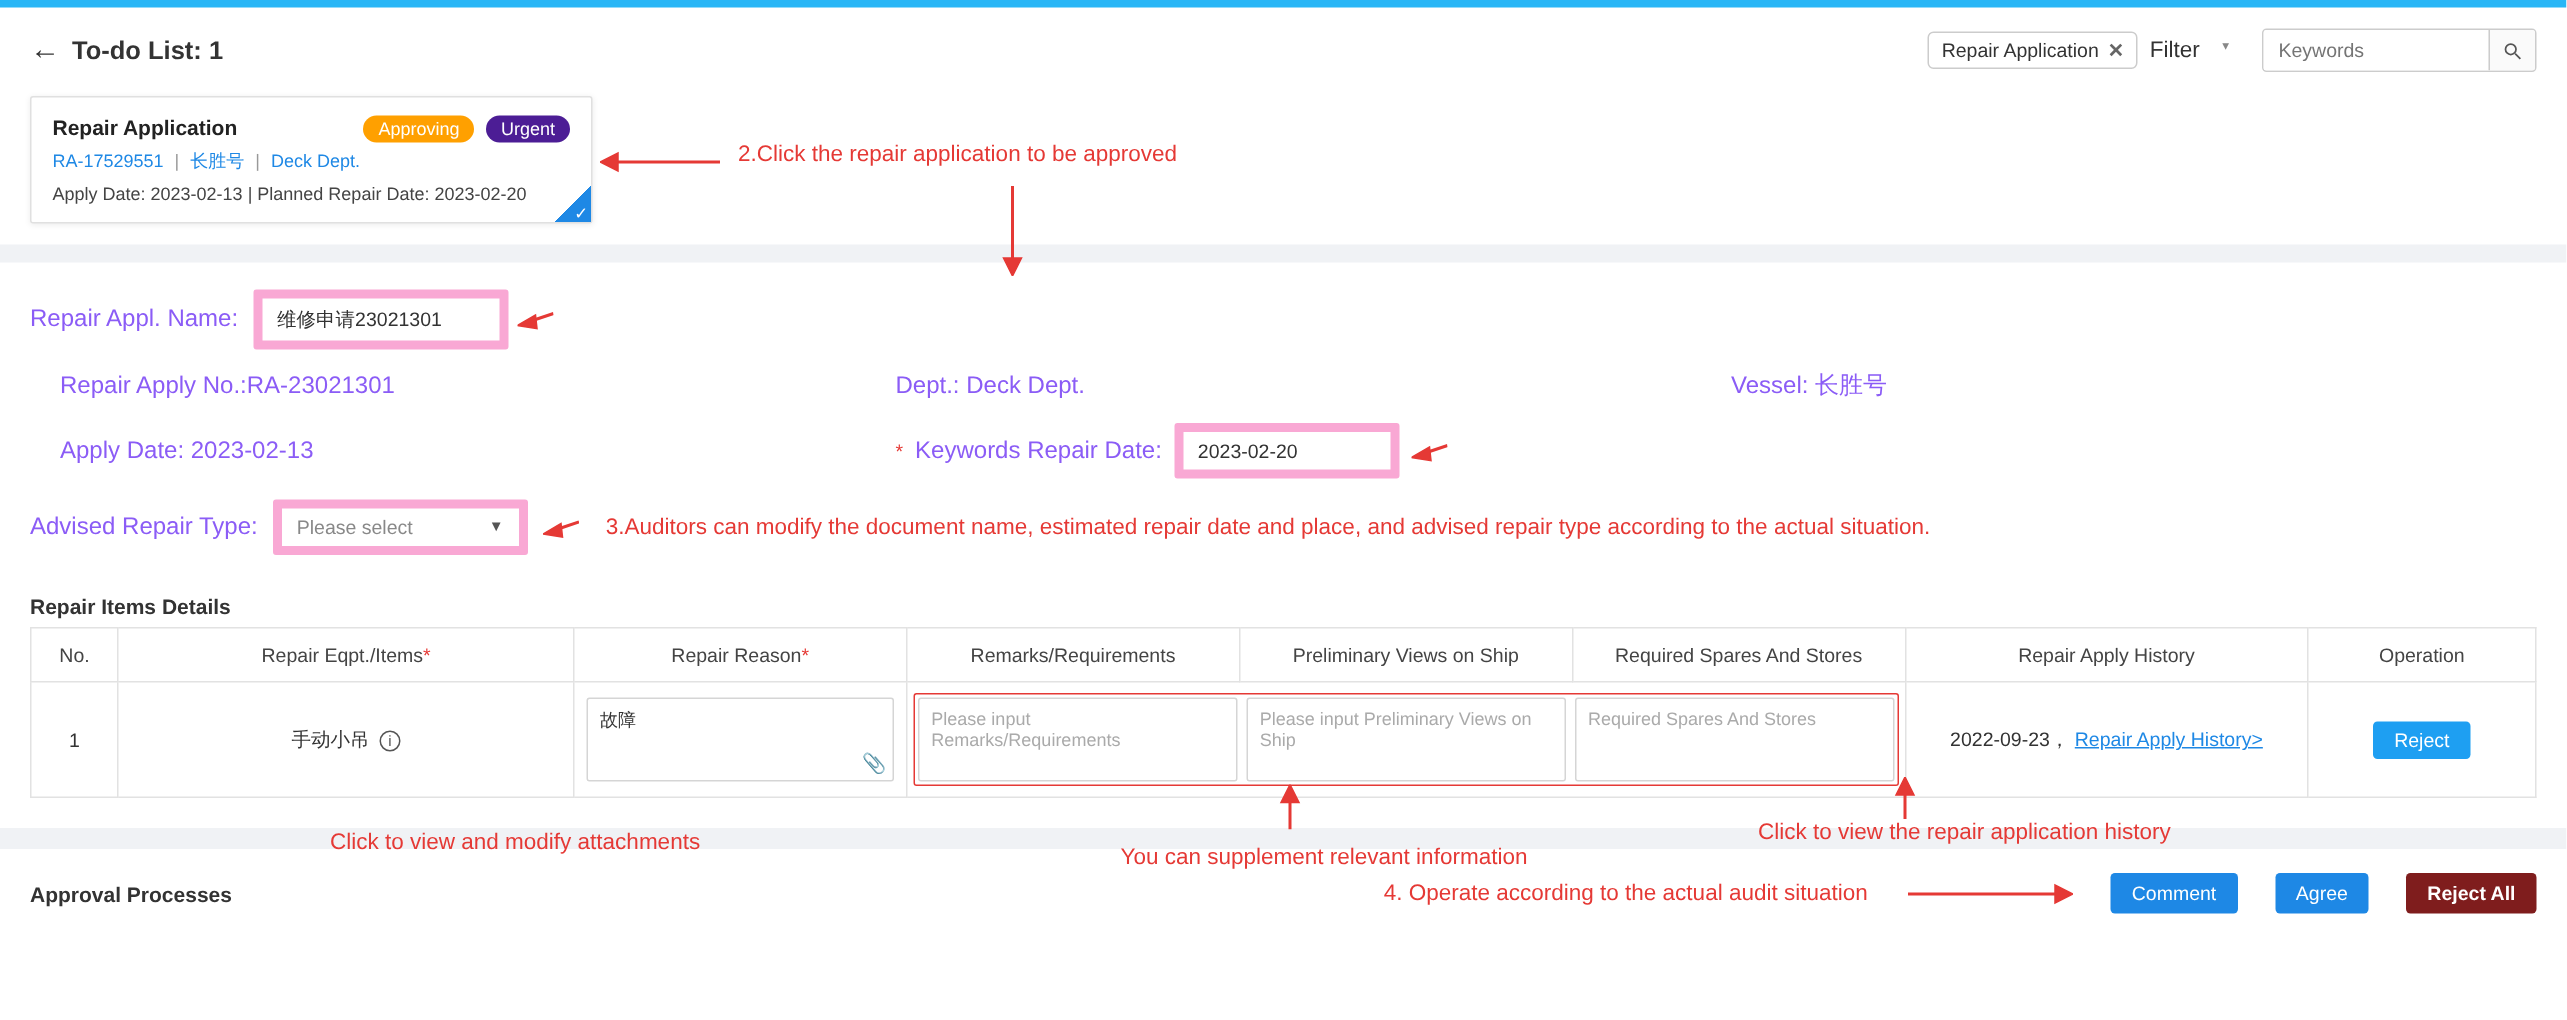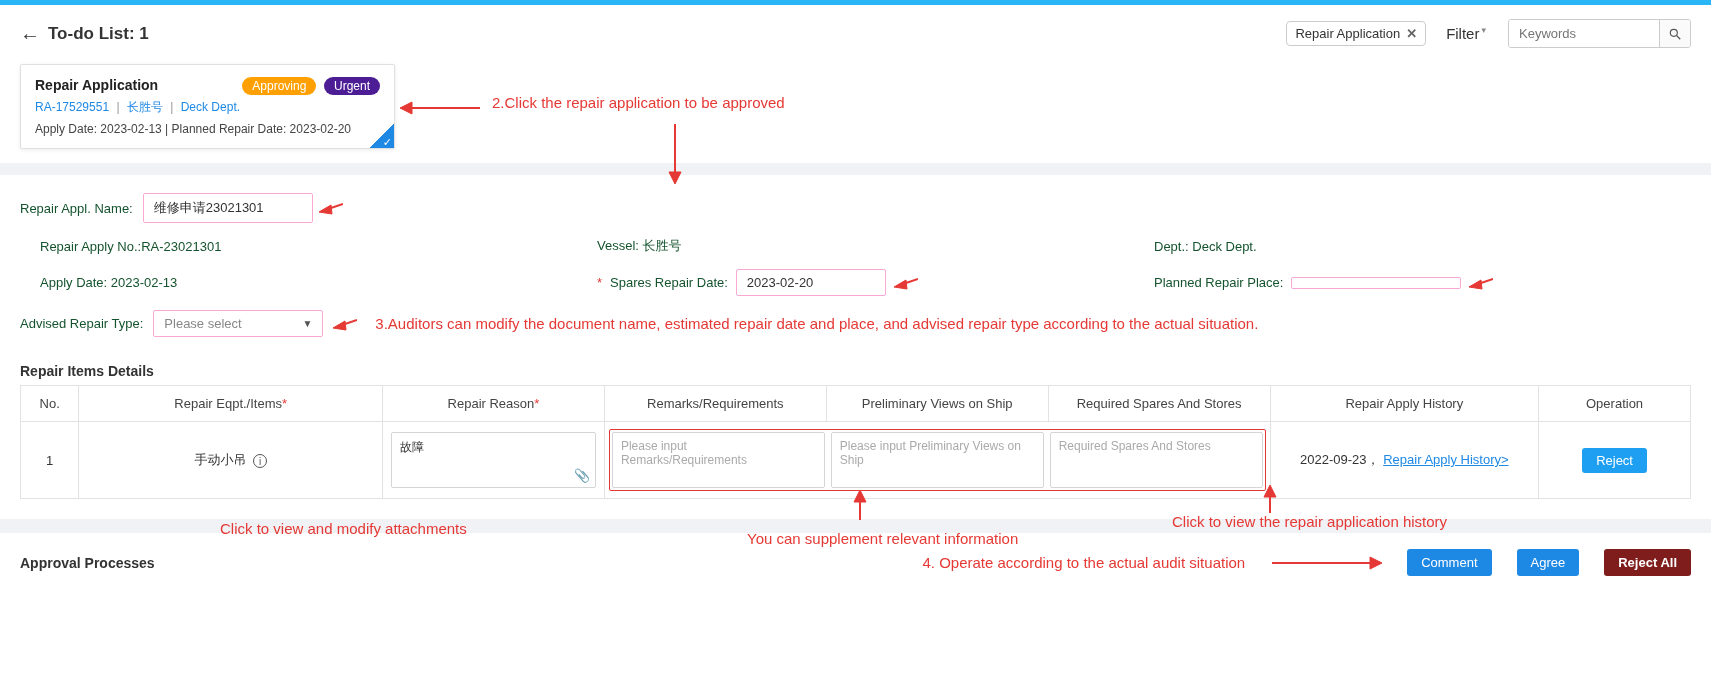--- a/index.html
+++ b/index.html
@@ -25,21 +25,21 @@
     display: inline-flex;
     align-items: center;
     border: 1px solid #ccc;
     border-radius: 4px;
     padding: 4px 8px;
     font-size: 13px;
     gap: 6px;
     background: #fff;
   }
   .tag-chip .x { cursor: pointer; color: #666; font-weight:bold; }
-  .filter-label { font-size: 15px; color: #333; margin-left: 12px; display:flex; align-items:flex-start; gap:2px;}
+  .filter-label { font-size: 15px; color: #333; display:flex; align-items:flex-start; gap:15px;}
   .filter-caret { font-size:9px; color:#888; }
   .search-box {
     display: flex;
     margin-left: 14px;
     border: 1px solid #ccc;
     border-radius: 3px;
     overflow:hidden;
   }
   .search-box input {
     border: none; outline: none;
@@ -81,24 +81,24 @@
     position:absolute; right:0; bottom:0;
     width:24px; height:24px;
     background:linear-gradient(135deg, transparent 50%, #1e88e5 50%);
   }
   .card-corner::after { content:'✓'; position:absolute; right:2px; bottom:-1px; color:#fff; font-size:11px;}
 
   .gap-bar { height:12px; background:#f0f2f5; margin-top:14px;}
   
   .form-area { padding: 18px 20px 6px 20px;}
   .row { display:flex; align-items:center; margin-bottom:14px; gap: 10px; flex-wrap:wrap;}
-  .lbl { font-size:13px; color:#14532d; }
+  .lbl { font-size:16px; color:#8b5cf6; }
   .req { color:#e53935; }
   .field {
-    border:1px solid #f9a8d4; border-radius:2px;
+    border:6px solid #f9a8d4; border-radius:2px;
     padding:5px 10px; font-size:13px; min-width:160px;
     background:#fff;
   }
   .select-field { display:flex; align-items:center; gap:10px;}
   .select-field .caret { font-size:10px; color:#555;}
   .row-triple { display:grid; grid-template-columns: 1fr 1fr 1fr; gap:20px; margin-bottom:14px;margin-left:20px;}
   .cell { display:flex; align-items:center; gap:8px;}
   
   .section-title { font-size:14px; font-weight:bold; margin: 6px 20px;}
   
@@ -216,45 +216,35 @@
     <svg style="position:relative; left:-4px;" width="24" height="16" class="arrow-svg">
       <line x1="24" y1="4" x2="6" y2="10" stroke-width="2"></line>
       <polygon points="0,12 12,5 13,14"></polygon>
     </svg>
   </div>
   <div class="row-triple">
     <div class="cell">
         <span class="lbl">Repair Apply No.:RA-23021301</span>
       </div>
     <div class="cell">
+        <span class="lbl">Dept.: Deck Dept.</span>
+      </div>
+    <div class="cell">
         <span class="lbl">Vessel: 长胜号</span>
       </div>
-    <div class="cell">
-        <span class="lbl">Dept.: Deck Dept.</span>
-      </div>
   </div>
   <div class="row-triple">
     <div class="cell">
         <span class="lbl">Apply Date: 2023-02-13</span>
       </div>
     <div class="cell">
       <span class="req">*</span>
-        <span class="lbl">Spares Repair Date:</span>
+        <span class="lbl">Keywords Repair Date:</span>
       <span class="field" style="min-width:150px;">
         <span>2023-02-20</span>
-      </span>
-      <svg width="24" height="16" class="arrow-svg">
-        <line x1="24" y1="4" x2="6" y2="10" stroke-width="2"></line>
-        <polygon points="0,12 12,5 13,14"></polygon>
-      </svg>
-    </div>
-    <div class="cell">
-      <span class="lbl">Planned Repair Place:</span>
-      <span class="field" style="min-width:170px;">
-        <span></span>
       </span>
       <svg width="24" height="16" class="arrow-svg">
         <line x1="24" y1="4" x2="6" y2="10" stroke-width="2"></line>
         <polygon points="0,12 12,5 13,14"></polygon>
       </svg>
     </div>
   </div>
   <div class="row">
     <span class="lbl">Advised Repair Type:</span>
     <span class="field select-field" style="min-width:170px;">

